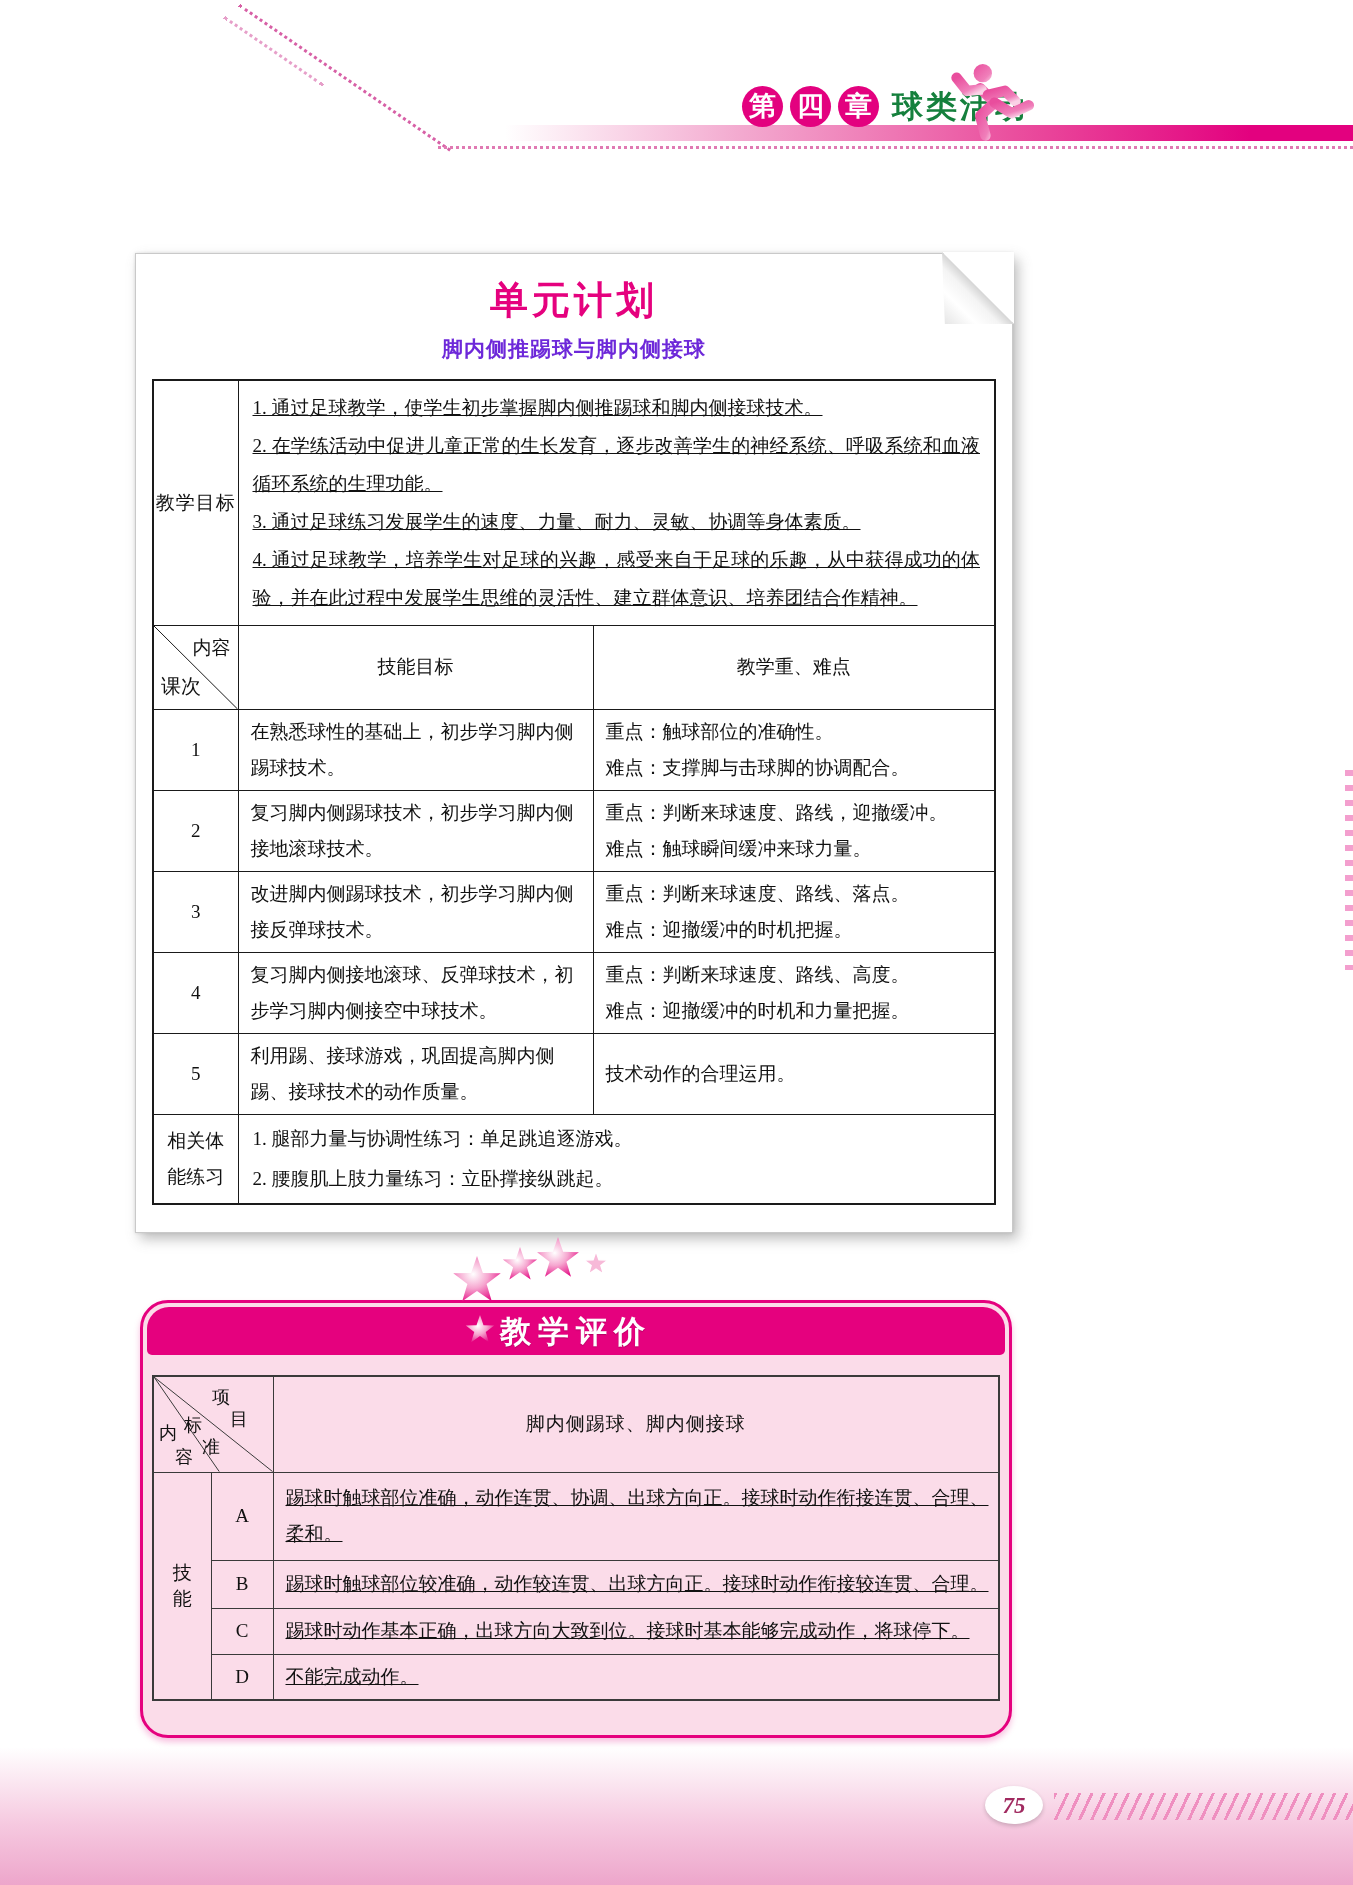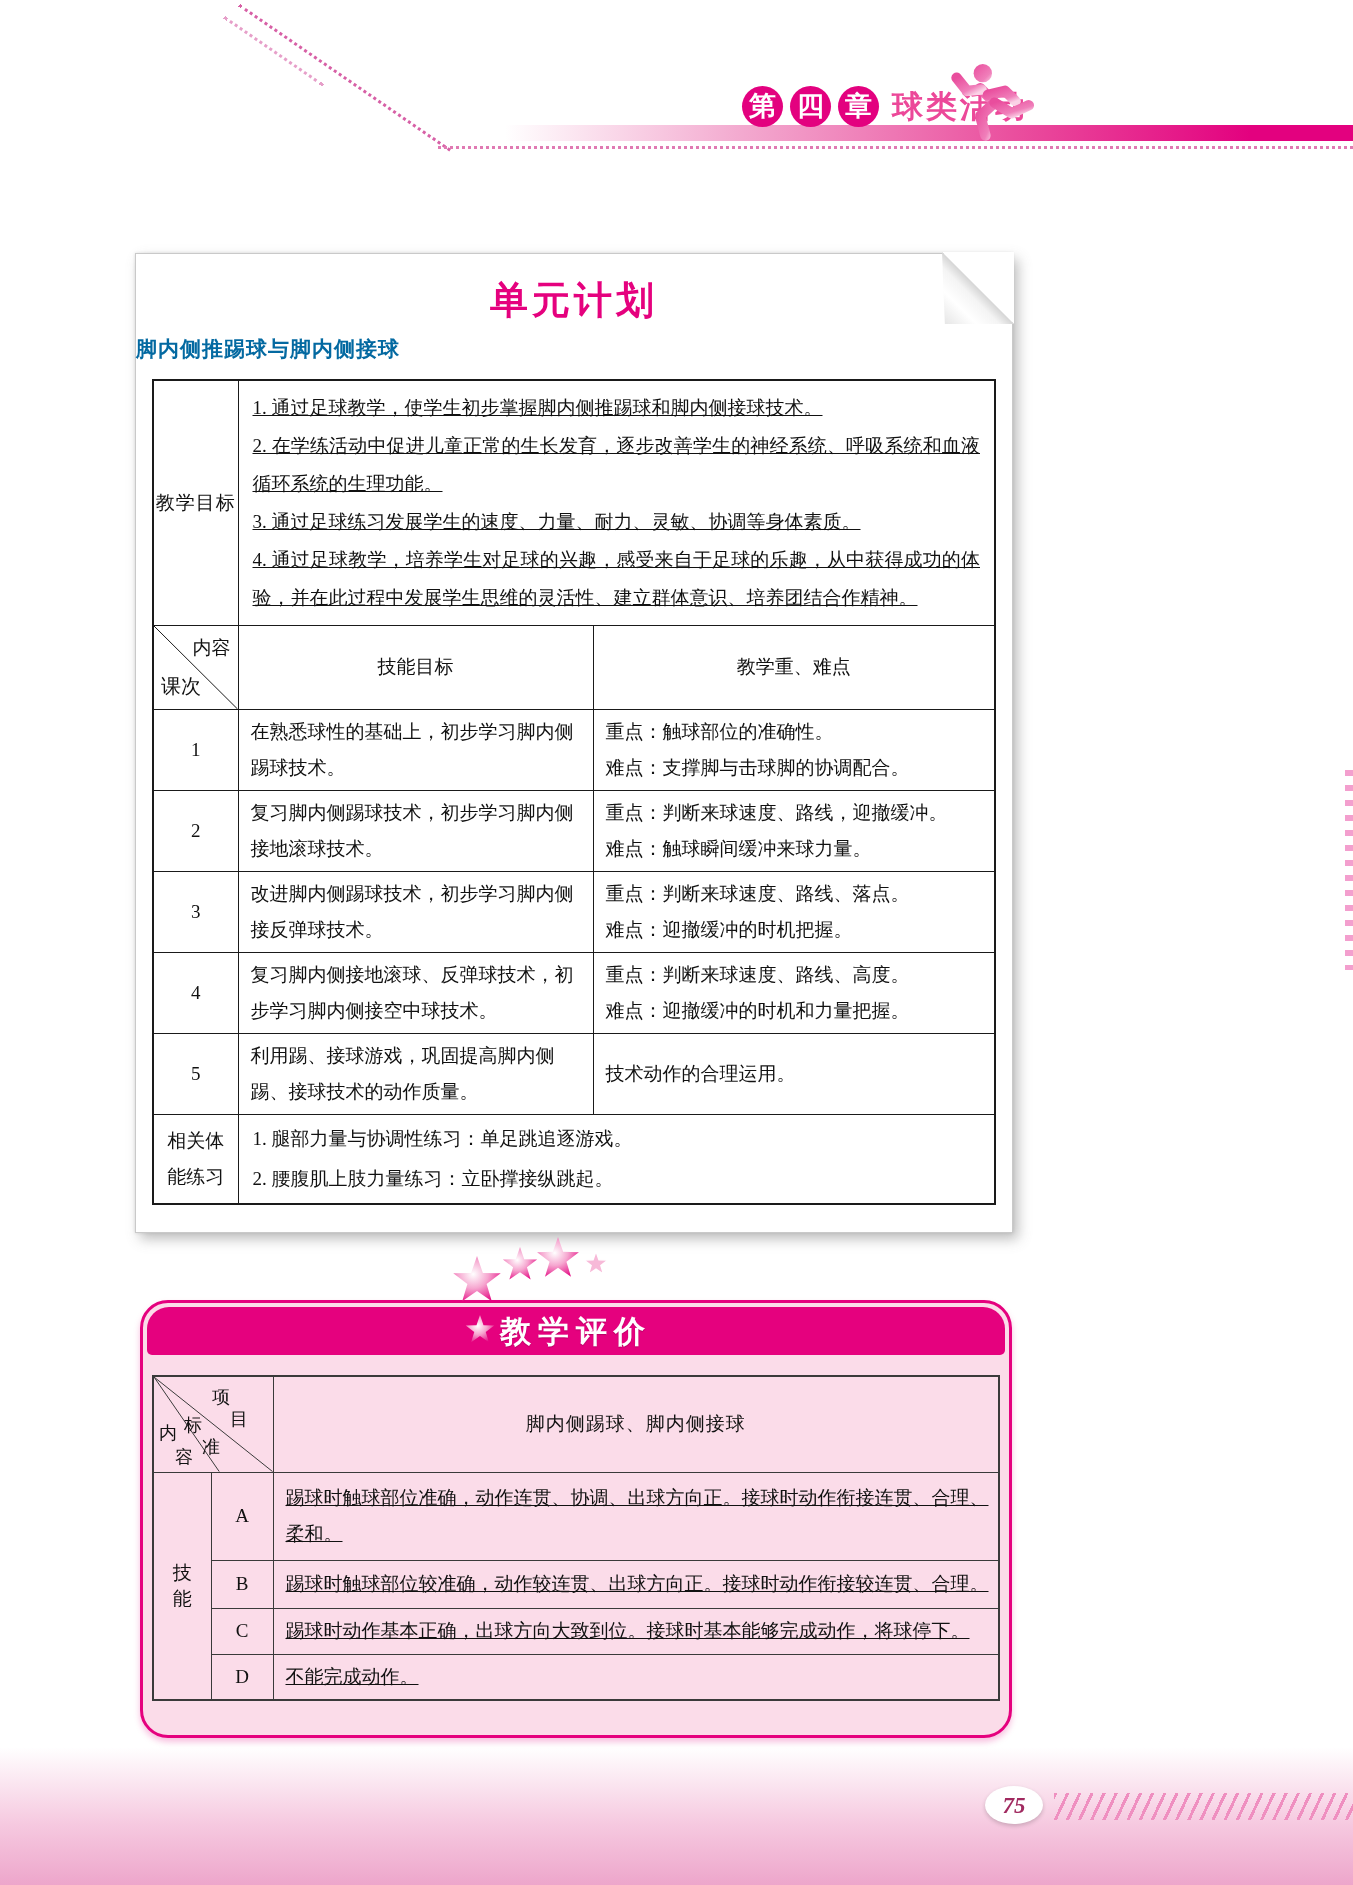--- a/index.html
+++ b/index.html
@@ -14,35 +14,35 @@
   .diag-dots.d1 { left:240px; top:4px;  width:256px; transform:rotate(34.5deg); }
   .diag-dots.d2 { left:225px; top:16px; width:120px; transform:rotate(34.5deg); opacity:.6; }
   .hdots { position:absolute; left:438px; top:146px; width:915px; border-top:3px dotted #e07ab3; }
   .grad-bar { position:absolute; left:505px; top:125px; width:848px; height:16px;
     background:linear-gradient(90deg, rgba(243,169,207,0) 0%, #f3a9cf 28%, #ea4f9e 60%, #e3017f 88%); }
   .chapter { position:absolute; left:742px; top:86px; display:flex; align-items:center; z-index:3; }
   .badge { width:41px; height:41px; border-radius:50%; background:#e3017f; color:#fff;
     display:flex; align-items:center; justify-content:center;
     font:bold 27px/1 "Liberation Sans","DejaVu Sans",sans-serif; margin-right:7px; }
   .chapter-title { font:bold 31px/1 "Liberation Sans","DejaVu Sans",sans-serif;
-    color:#ec4899; letter-spacing:3px; margin-left:6px; }
+    color:#15803d; letter-spacing:3px; margin-left:6px; }
   .runner { position:absolute; left:950px; top:62px; width:84px; height:84px; z-index:4; }
   
   .card { position:absolute; left:135px; top:253px; width:878px; height:980px;
     background:#fff; border:1px solid #c9c9c9;
     box-shadow:5px 6px 12px rgba(110,110,110,.45), 0 0 3px rgba(0,0,0,.12); }
   .dogear { position:absolute; top:-2px; right:-2px; width:72px; height:72px; z-index:5; }
   .dogear .cover { position:absolute; inset:0; background:#fff; clip-path:polygon(-2% -2%, 102% -2%, 102% 102%); }
   .dogear .fold  { position:absolute; inset:0;
     background:linear-gradient(to bottom left, #ffffff 36%, #d2d2d2 49%, #f4f4f4 60%, #ffffff 76%, #e7e7e7 97%);
     clip-path:polygon(0 0, 100% 100%, 4% 100%);
     filter:drop-shadow(1px 1px 2px rgba(0,0,0,.25)); }
   .up-title { margin-top:24px; text-align:center; color:#e5017e;
     font:bold 38px/1.2 "Liberation Sans","DejaVu Sans",sans-serif; letter-spacing:4px; }
-  .up-sub { margin-top:12px; color:#0369a1;
+  .up-sub { margin-top:12px; text-align:center; color:#6d28d9;
     font:bold 21px/1.2 "Liberation Sans","DejaVu Sans",sans-serif; letter-spacing:1px; }
   table.plan { width:842px; margin:18px auto 0 auto; border-collapse:collapse;
     border:2px solid #1a1a1a; table-layout:fixed; }
   table.plan td { border:1.5px solid #1a1a1a; vertical-align:middle;
     font-size:19px; color:#111; }
   td.obj-label { text-align:center; letter-spacing:1px; }
   td.obj-body { padding:8px 14px; }
   .obj-item { line-height:38px; text-align:justify;text-decoration:underline; }
   td.corner { position:relative; height:84px; }
   .corner-svg { position:absolute; inset:0; width:100%; height:100%; }

